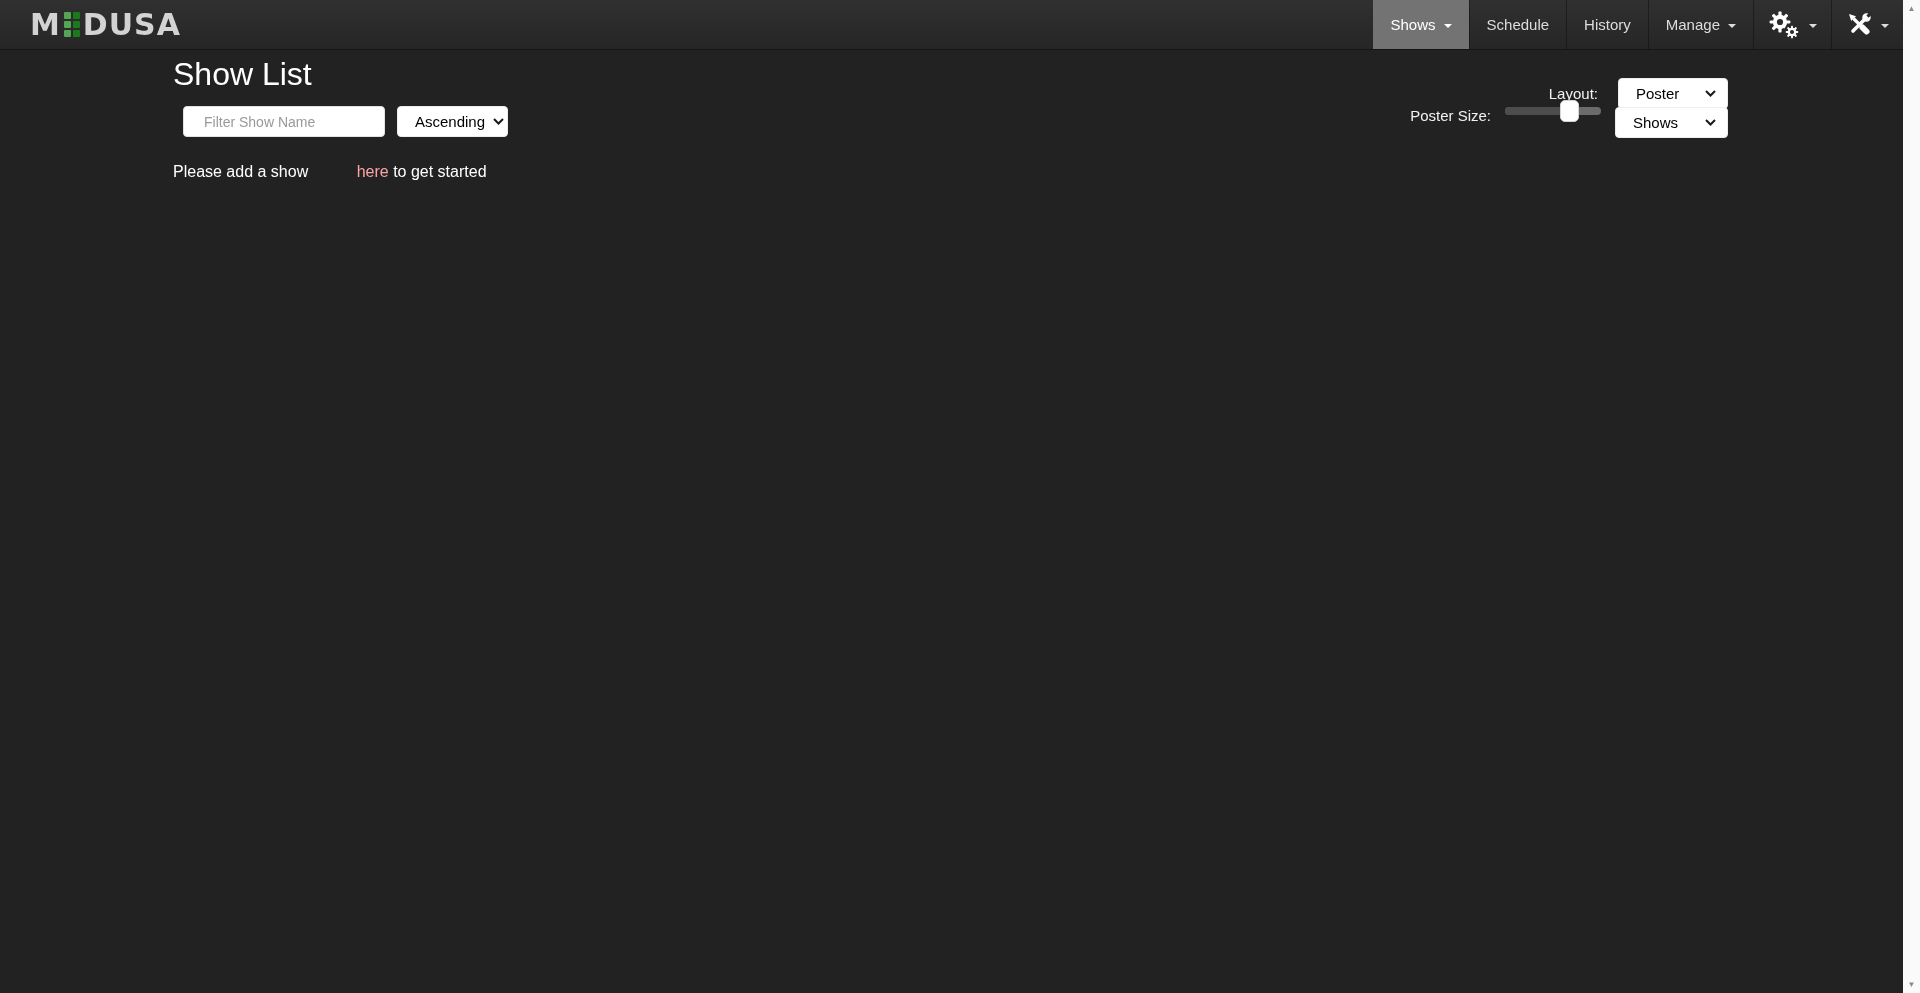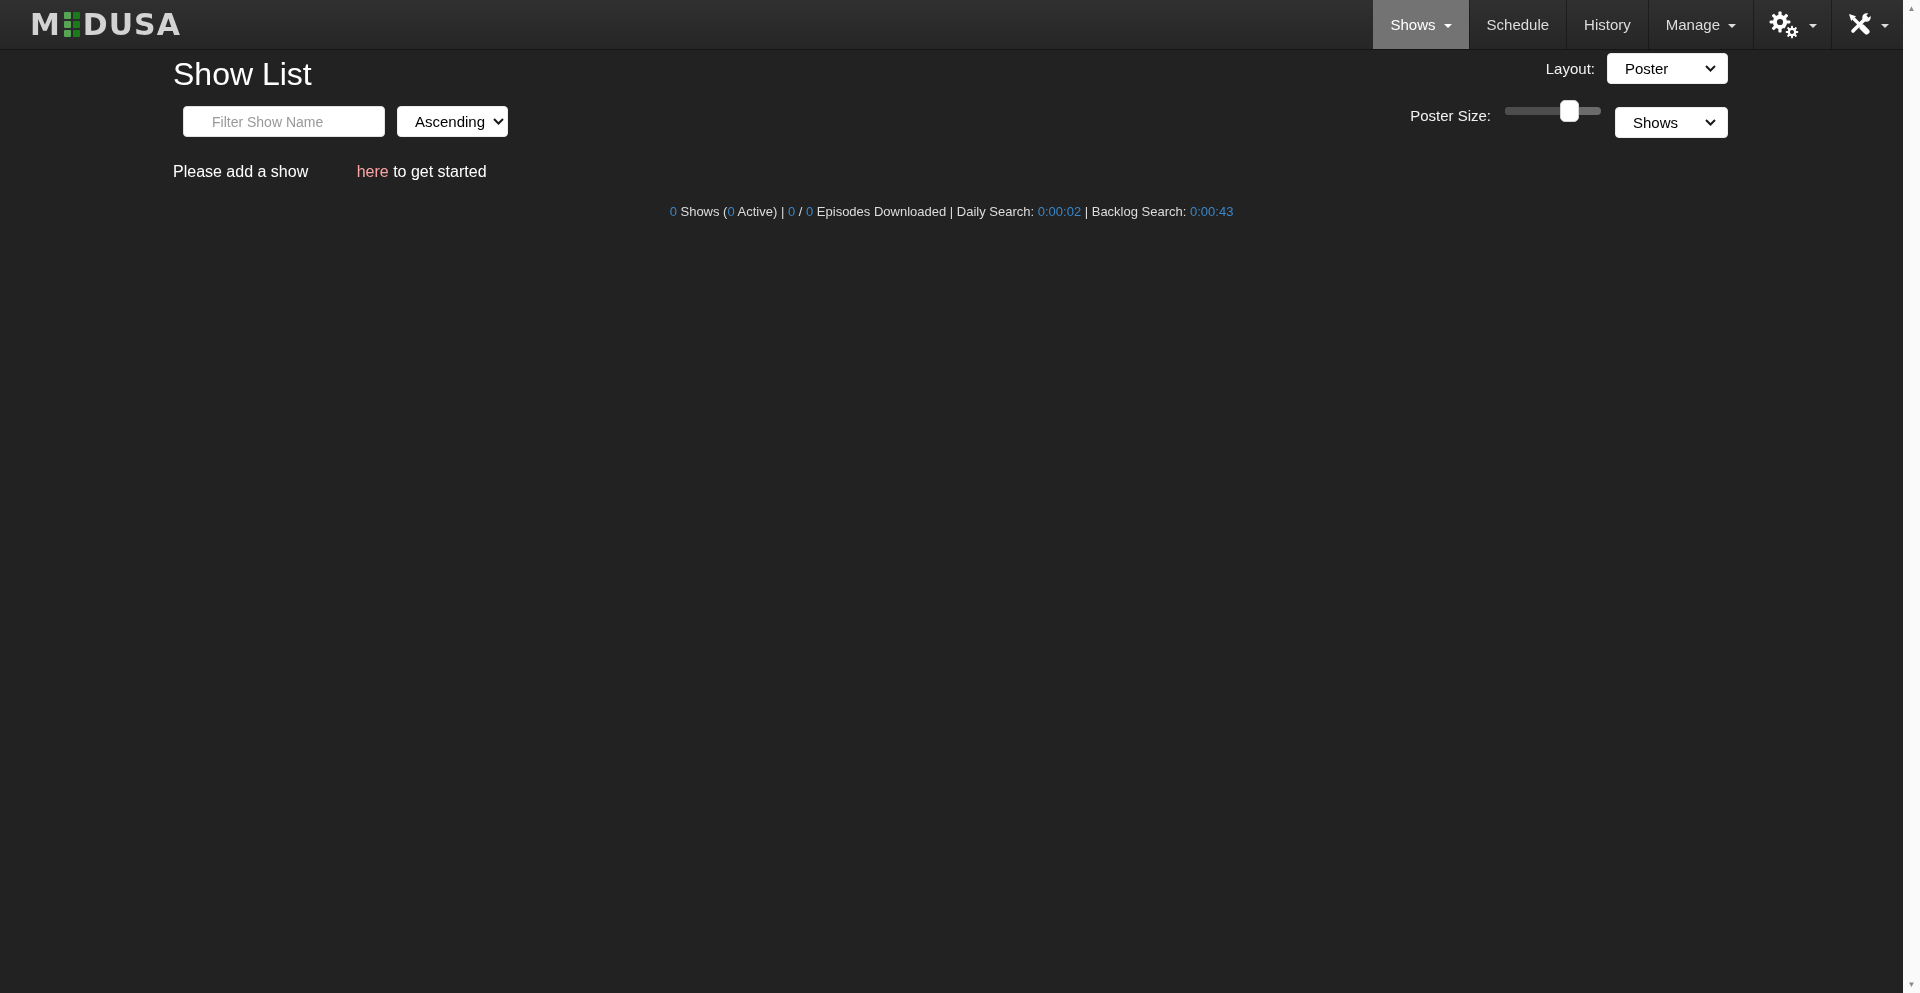--- a/index.html
+++ b/index.html
@@ -64,43 +64,43 @@
   .page-title {
     position:absolute; left:173px; top:5px;
     font-size:32px; line-height:38px; font-weight:400; color:#ffffff;
     margin:0;
   }
 
   .text-input {
     position:absolute; left:183px; top:56px;
     width:202px; height:31px;
     background:#ffffff; border:1px solid #e2e2e2; border-radius:4px;
-    padding:0 28px; font-size:14px; color:#333;
+    padding:0 20px; font-size:14px; color:#333;
     font-family:"Liberation Sans", sans-serif;
     outline:none;
   }
   .text-input::placeholder { color:#999999; }
 
   .select {
     height:31px; background:#ffffff; border:1px solid #ededed; border-radius:4px;
     display:flex; align-items:center; justify-content:space-between;
     padding:0 11px 0 17px;
     font-size:15px; color:#000000; cursor:pointer;
     white-space:nowrap;
   }
   .select svg { flex:0 0 auto; margin-left:8px; }
 
   #sort-select { position:absolute; left:397px; top:56px; width:111px; }
 
   .layout-group {
-    position:absolute; right:175px; top:3px;
-    display:flex; align-items:center; gap:12px;text-align:right;
+    position:absolute; right:175px; top:28px;
+    display:flex; align-items:center; gap:20px;text-align:right;
   }
   .ctrl-label { font-size:15px; color:#f2f2f2; }
-  .layout-group .select { width:121px; }
+  .layout-group .select { width:110px; }
 
   .poster-group {
     position:absolute; right:175px; top:57px;
     display:flex; gap:14px;
   }
   .poster-group .select { width:113px; }
 
   .slider {
     position:relative; width:96px; height:8px;
     background:#6b6b6b; border-radius:4px; cursor:pointer;
@@ -255,23 +255,20 @@
         <polyline points="1,1 5.5,5.5 10,1" fill="none" stroke="#1a1a1a" stroke-width="2"></polyline>
       </svg>
     </div>
   </div>
 
   <div class="empty-msg">
     <span>Please add a show </span><a>here</a><span> to get started</span>
   </div>
 
   <div class="stats-footer">
-    <div>
-      <span class="b">0</span><span> Shows (</span><span class="b">0</span><span> Active) | </span><span class="b">0</span><span> / </span><span class="b">0</span><span> Episodes Downloaded | Daily Search: </span><span class="b">0:00:02</span><span> | Backlog Search: </span><span class="b">0:00:43</span>
-    </div>
   </div>
 
 </div>
 
 <div class="scrollbar">
   <div class="scroll-arrow up">▲</div>
   <div class="scroll-arrow down">▼</div>
 </div>
 
 </body></html>

